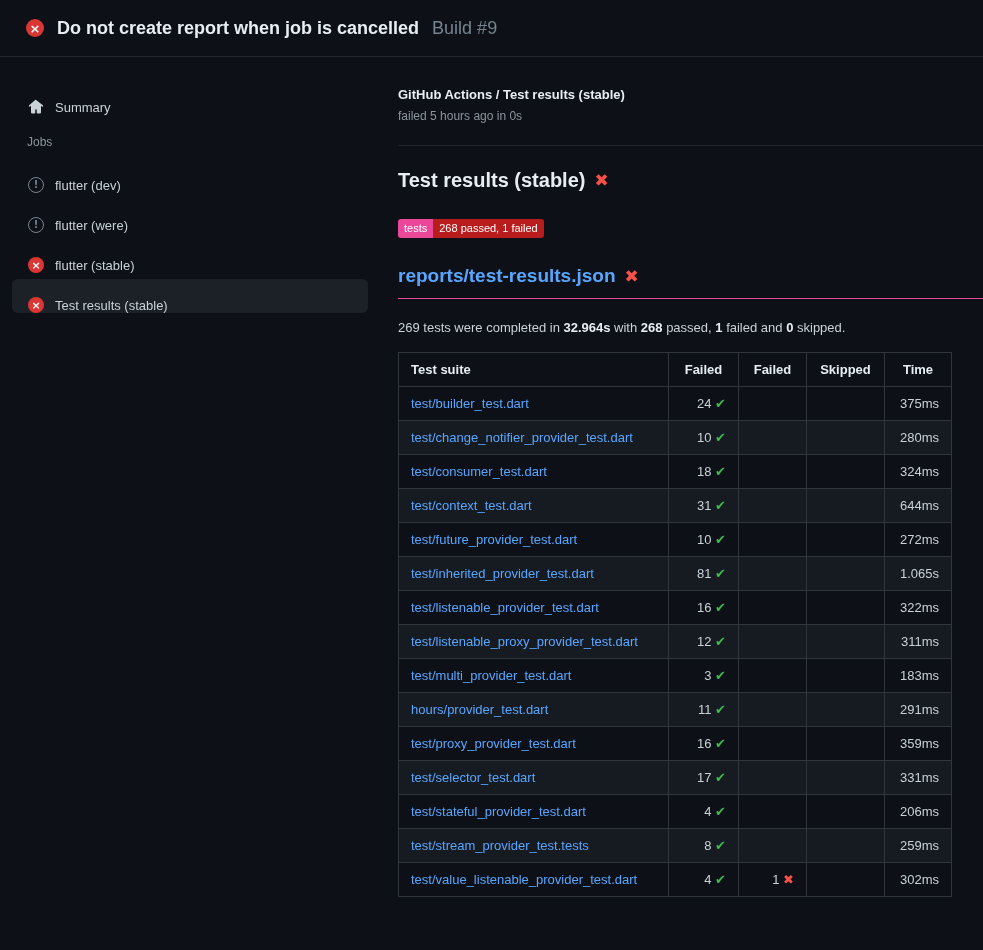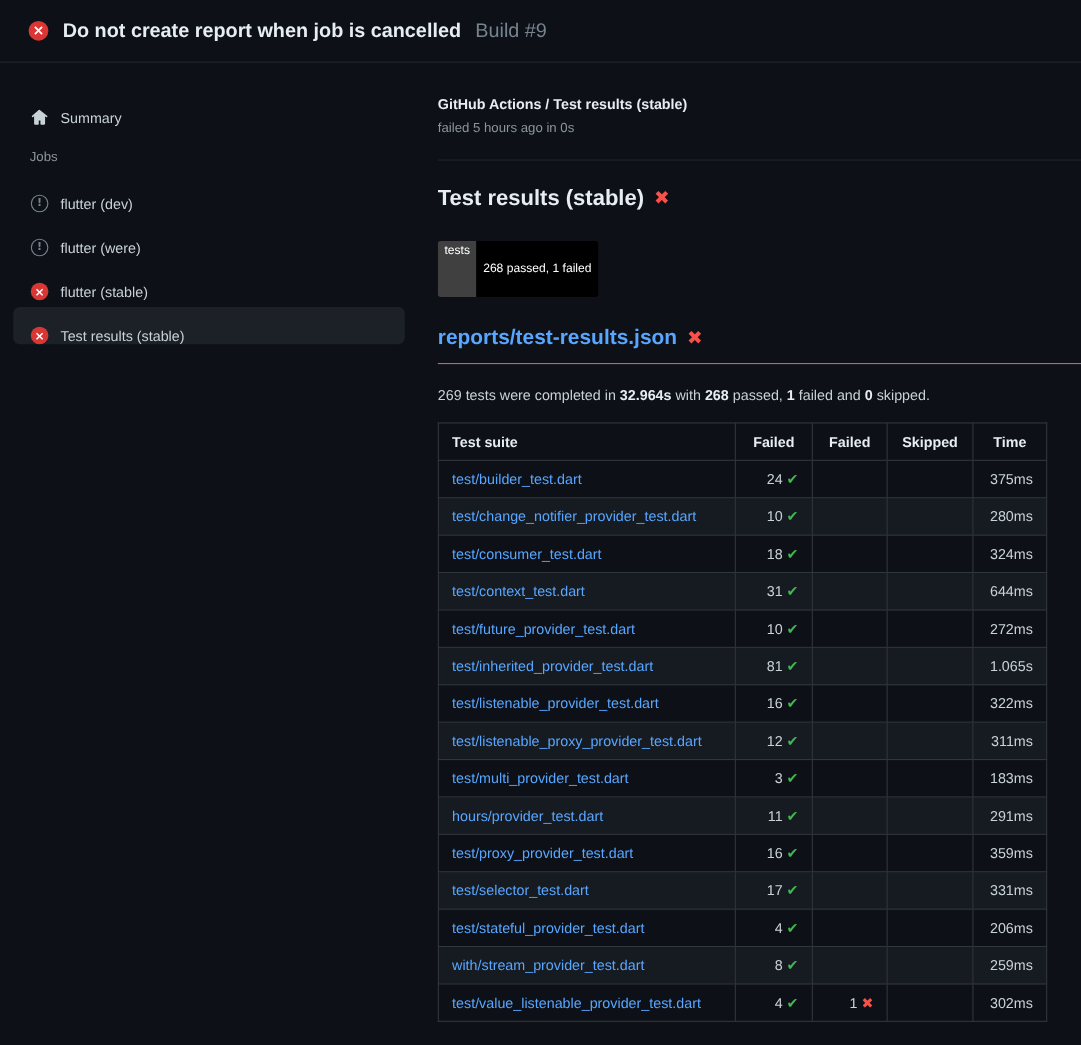--- a/index.html
+++ b/index.html
@@ -78,22 +78,22 @@
     margin-top:23px;
     font-size:20px; font-weight:bold; color:#e6edf3;
     display:flex; align-items:center; gap:9px;
   }
   .red-x {
     color:#f85149; font-weight:bold; font-size:17px;
     font-family:"DejaVu Sans", sans-serif; line-height:1;
   }
 
   .badge { display:inline-flex; margin-top:27px; font-size:11px; line-height:1; border-radius:3px; overflow:hidden; }
-  .badge-label { background:#404040; color:#ffffff; padding:4px 6px; }
-  .badge-value { background:#000000; color:#ffffff; padding:20px 6px; }
+  .badge-label { background:#ec4899; color:#ffffff; padding:4px 6px; }
+  .badge-value { background:#b91c1c; color:#ffffff; padding:4px 6px; }
 
   .report-heading {
     margin-top:27px;
     padding-bottom:11px;
     border-bottom:1px solid #ec4899;
     display:flex; align-items:center; gap:9px;
   }
   .report-link {
     font-size:19px; font-weight:bold;
     color:#58a6ff; text-decoration:none; cursor:pointer;
@@ -294,21 +294,21 @@
             <td class="num">331ms</td>
           </tr>
           <tr>
             <td class="suite"><a class="suite-link">test/stateful_provider_test.dart</a></td>
             <td class="num">4 <span class="check">✔</span></td>
             <td class="num"></td>
             <td class="num"></td>
             <td class="num">206ms</td>
           </tr>
           <tr>
-            <td class="suite"><a class="suite-link">with/stream_provider_test.dart</a></td>
+            <td class="suite"><a class="suite-link">test/stream_provider_test.tests</a></td>
             <td class="num">8 <span class="check">✔</span></td>
             <td class="num"></td>
             <td class="num"></td>
             <td class="num">259ms</td>
           </tr>
           <tr>
             <td class="suite"><a class="suite-link">test/value_listenable_provider_test.dart</a></td>
             <td class="num">4 <span class="check">✔</span></td>
             <td class="num">1 <span class="cross">✖</span></td>
             <td class="num"></td>

